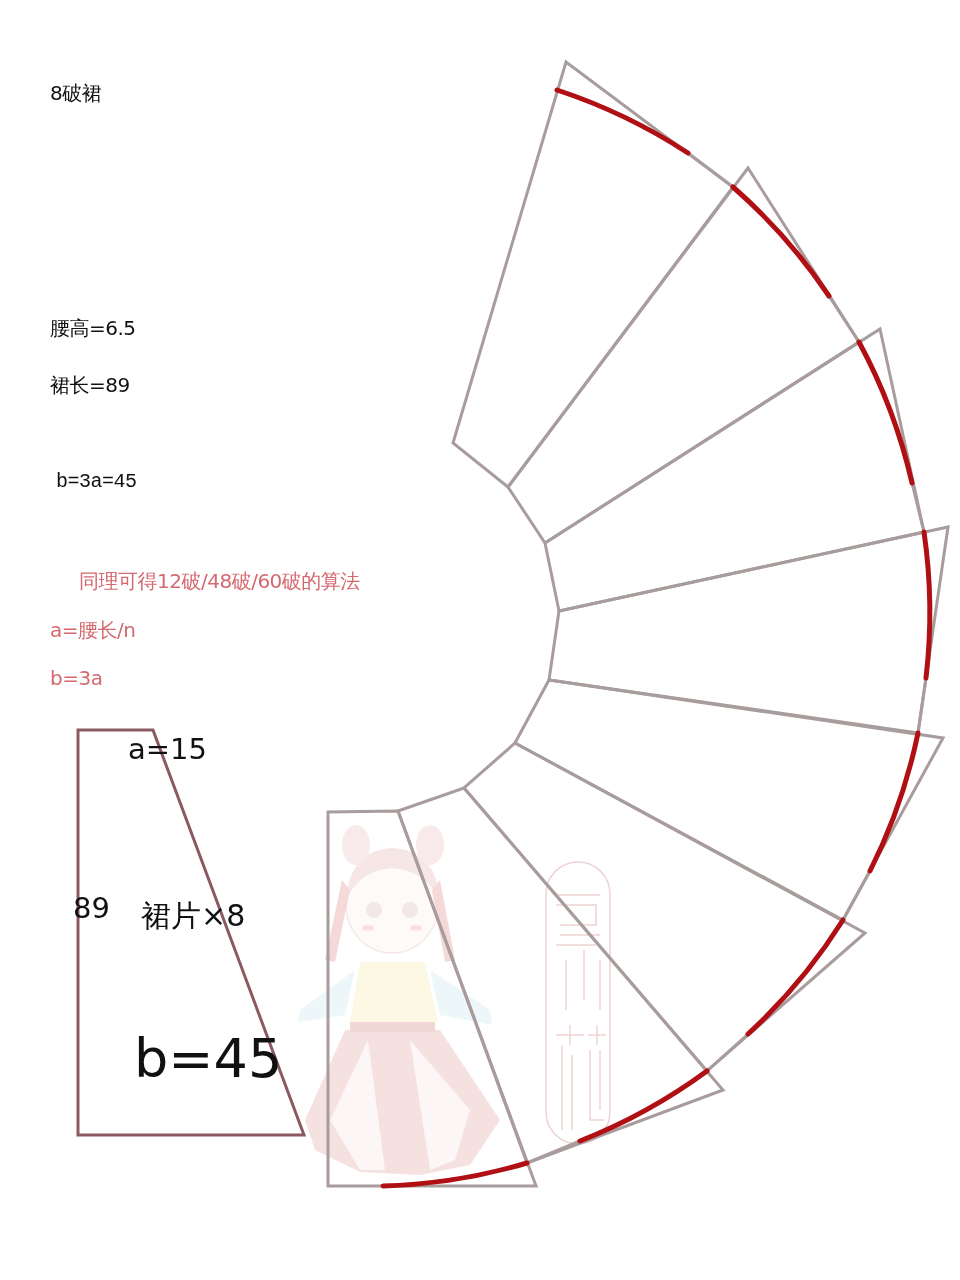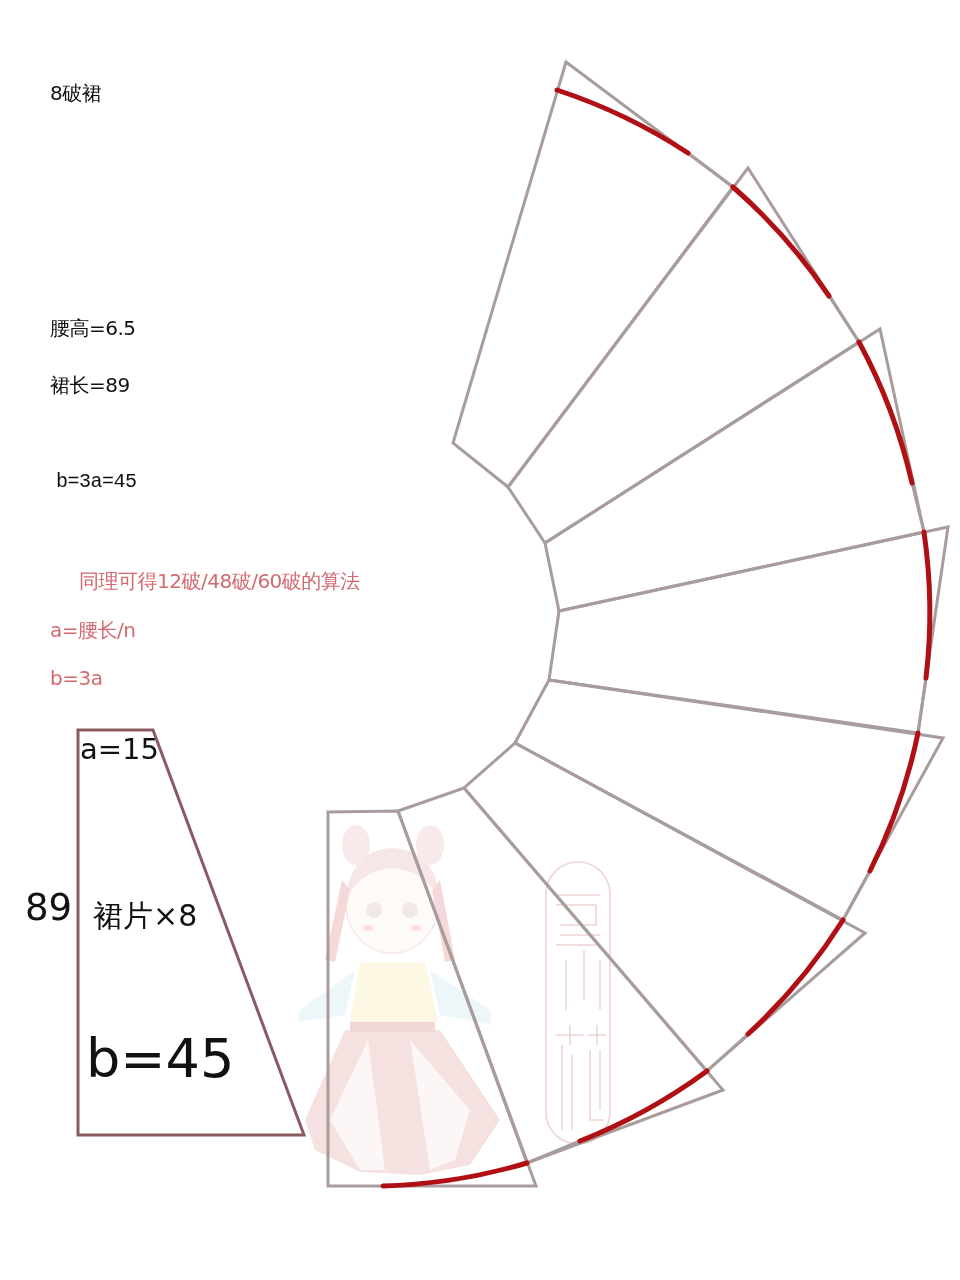--- a/index.html
+++ b/index.html
@@ -1,21 +1,21 @@
 <!DOCTYPE html>
 <html><head>
   <meta charset="utf-8">
   <style>
     html, body { margin: 0; padding: 0; background: #ffffff; }
     body { width: 960px; height: 1280px; position: relative; overflow: hidden;
            font-family: "DejaVu Sans", "Liberation Sans", sans-serif; }
     .canvas { position: absolute; left: 0; top: 0; width: 960px; height: 1280px; }
     .txt { position: absolute; white-space: nowrap; color: #111111; font-size: 20px; line-height: 34px; letter-spacing: -0.5px; }
     .pink { color: #d4696f; }
-    .label { position: absolute; white-space: nowrap; color: #111111; }
+    .label { position: absolute; white-space: nowrap; color: #111111; margin-left: 48px; }
   </style>
 </head>
 <body>
 
 <div class="canvas">
 
   <svg class="canvas" width="960" height="1280" viewBox="0 0 960 1280">
 
     <g opacity="0.55">
 
@@ -90,17 +90,17 @@
 
   <div class="txt" style="left:50px; top:311px;">腰高=6.5</div>
   <div class="txt" style="left:50px; top:368px;text-align:center;">裙长=89</div>
   <div class="txt" style="left:56px; top:465px;font-family:Liberation Mono, monospace;">b=3a=45</div>
 
   <div class="txt pink" style="left:50px; top:564px;margin-left:29px;">同理可得12破/48破/60破的算法</div>
   <div class="txt pink" style="left:50px; top:613px;">a=腰长/n</div>
   <div class="txt pink" style="left:50px; top:661px;">b=3a</div>
 
   <div class="label" style="left:80px; top:732px; font-size:29px; line-height:34px;">a=15</div>
-  <div class="label" style="left:25px; top:891px; font-size:37px; line-height:34px;">89</div>
+  <div class="label" style="left:25px; top:891px; font-size:29px; line-height:34px;">89</div>
   <div class="label" style="left:93px; top:899px; font-size:30px; line-height:34px;">裙片×8</div>
   <div class="label" style="left:86px; top:1028px; font-size:54px; line-height:62px;">b=45</div>
 
 </div>
 
 </body></html>

